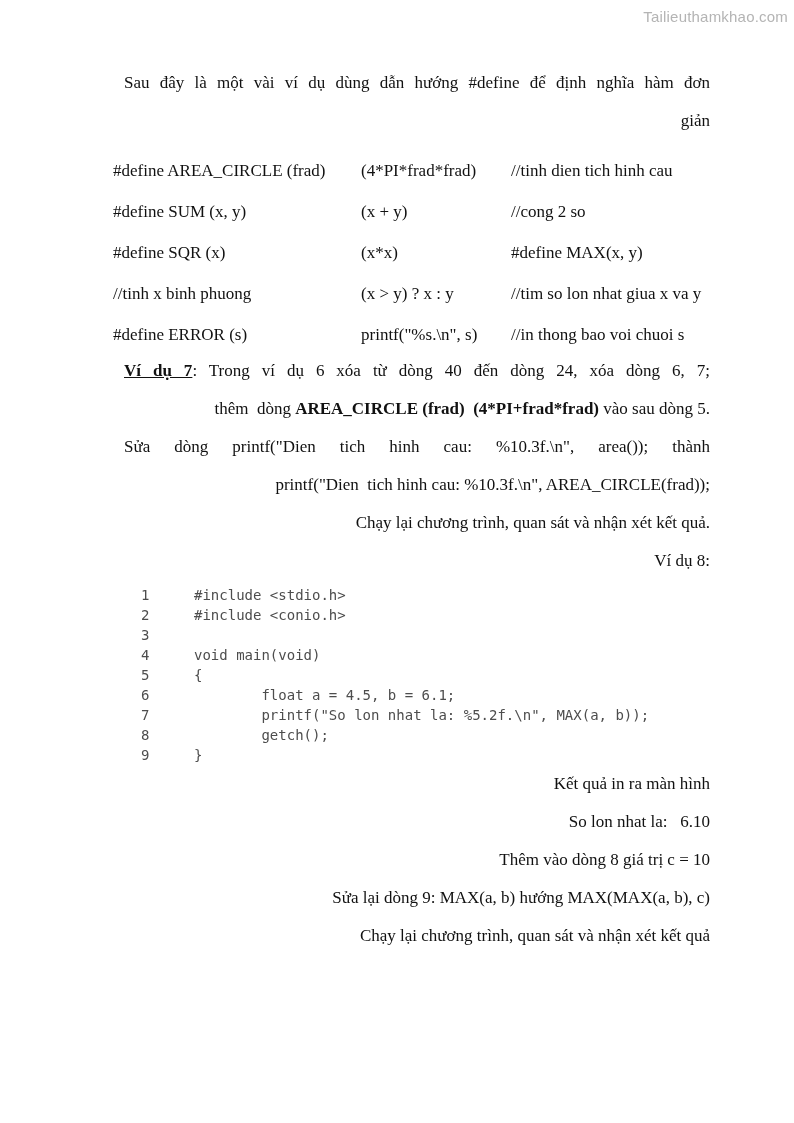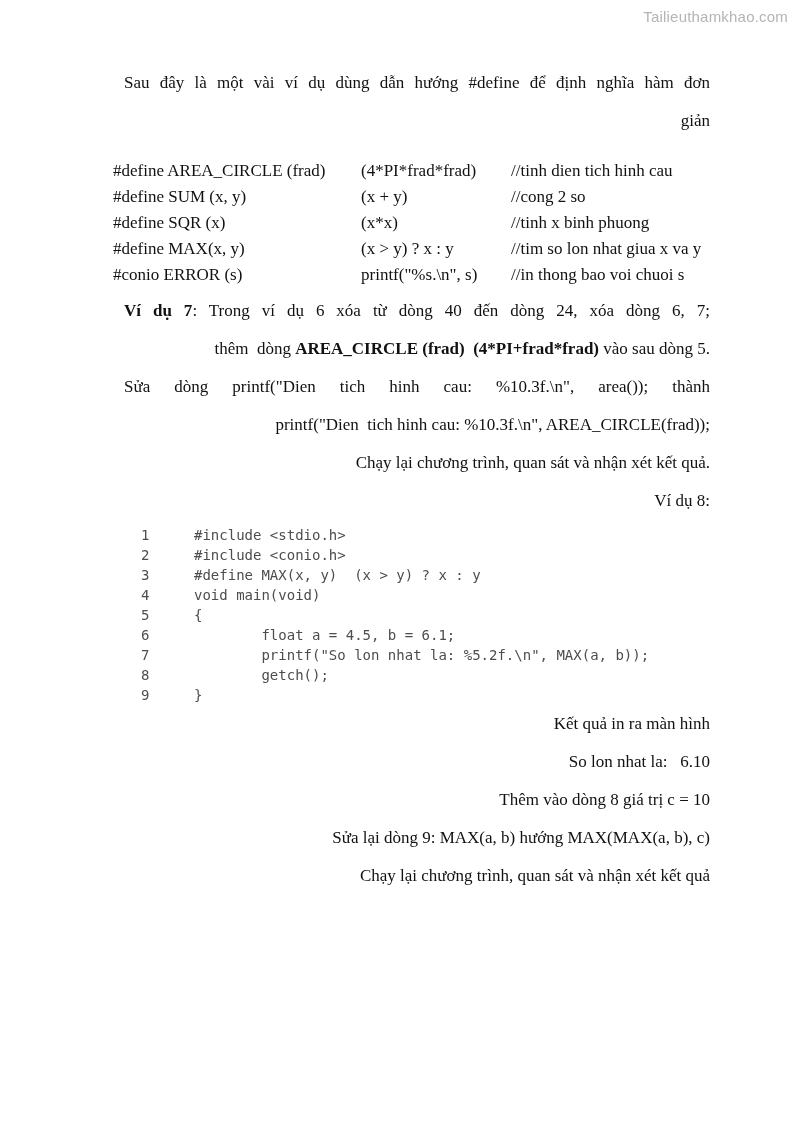--- a/index.html
+++ b/index.html
@@ -22,25 +22,26 @@
   .content{
     position:absolute;left:84px;top:64px;
     width:626px;
   }
   .para{line-height:38px;margin:0;}
   .line{display:block;text-align:right;}
   .line.indent{text-indent:40px;}
   .line.stretch{text-align:justify;text-align-last:justify;}
   .pre{white-space:pre-wrap;}
   b.codephrase{white-space:pre-wrap;margin-top:48px;}
-  .ex-label{font-weight:bold;}
+  .ex-label{font-weight:bold;text-decoration:underline;}
 
   .define-table{
     display:grid;
     grid-template-columns:248px 150px auto;
+    row-gap:15px;
     margin:18px 0 0 29px;
     line-height:26px;
   }
   .define-table .cell{white-space:pre-wrap;}
 
   .ex7{margin-top:4px;}
   .single{margin:0;}
 
   .code-block{
     margin:5px 0 0 57px;
@@ -71,27 +72,27 @@
       <span class="cell">#define AREA_CIRCLE (frad)</span>
       <span class="cell">(4*PI*frad*frad)</span>
       <span class="cell">//tinh dien tich hinh cau</span>
 
       <span class="cell">#define SUM (x, y)</span>
       <span class="cell">(x + y)</span>
       <span class="cell">//cong 2 so</span>
 
       <span class="cell">#define SQR (x)</span>
       <span class="cell">(x*x)</span>
+      <span class="cell">#define MAX(x, y)</span>
+
       <span class="cell">//tinh x binh phuong</span>
-
-      <span class="cell">#define MAX(x, y)</span>
       <span class="cell">(x &gt; y) ? x : y</span>
       <span class="cell">//tim so lon nhat giua x va y</span>
 
-      <span class="cell">#conio ERROR (s)</span>
+      <span class="cell">#define ERROR (s)</span>
       <span class="cell">printf("%s.\n", s)</span>
       <span class="cell">//in thong bao voi chuoi s</span>
     </div>
 
     <p class="para ex7">
       <span class="line indent stretch"><b class="ex-label">Ví dụ 7</b><span>: Trong ví dụ 6 xóa từ dòng 40 đến dòng 24, xóa dòng 6, 7;</span></span>
       <span class="line"><span class="pre">thêm  dòng </span><b class="codephrase">AREA_CIRCLE (frad)  (4*PI+frad*frad)</b><span class="pre"> vào sau dòng 5.</span></span>
     </p>
 
     <p class="para">
@@ -111,21 +112,20 @@
       <div class="code-line">
           <span class="ln">1</span>
           <span class="ct">#include &lt;stdio.h&gt;</span>
         </div>
       <div class="code-line">
           <span class="ln">2</span>
           <span class="ct">#include &lt;conio.h&gt;</span>
         </div>
       <div class="code-line">
           <span class="ln">3</span>
-          <span class="ct">#define MAX(x, y)  (x &gt; y) ? x : y</span>
         </div>
       <div class="code-line">
           <span class="ln">4</span>
           <span class="ct">void main(void)</span>
         </div>
       <div class="code-line">
           <span class="ln">5</span>
           <span class="ct">{</span>
         </div>
       <div class="code-line">

